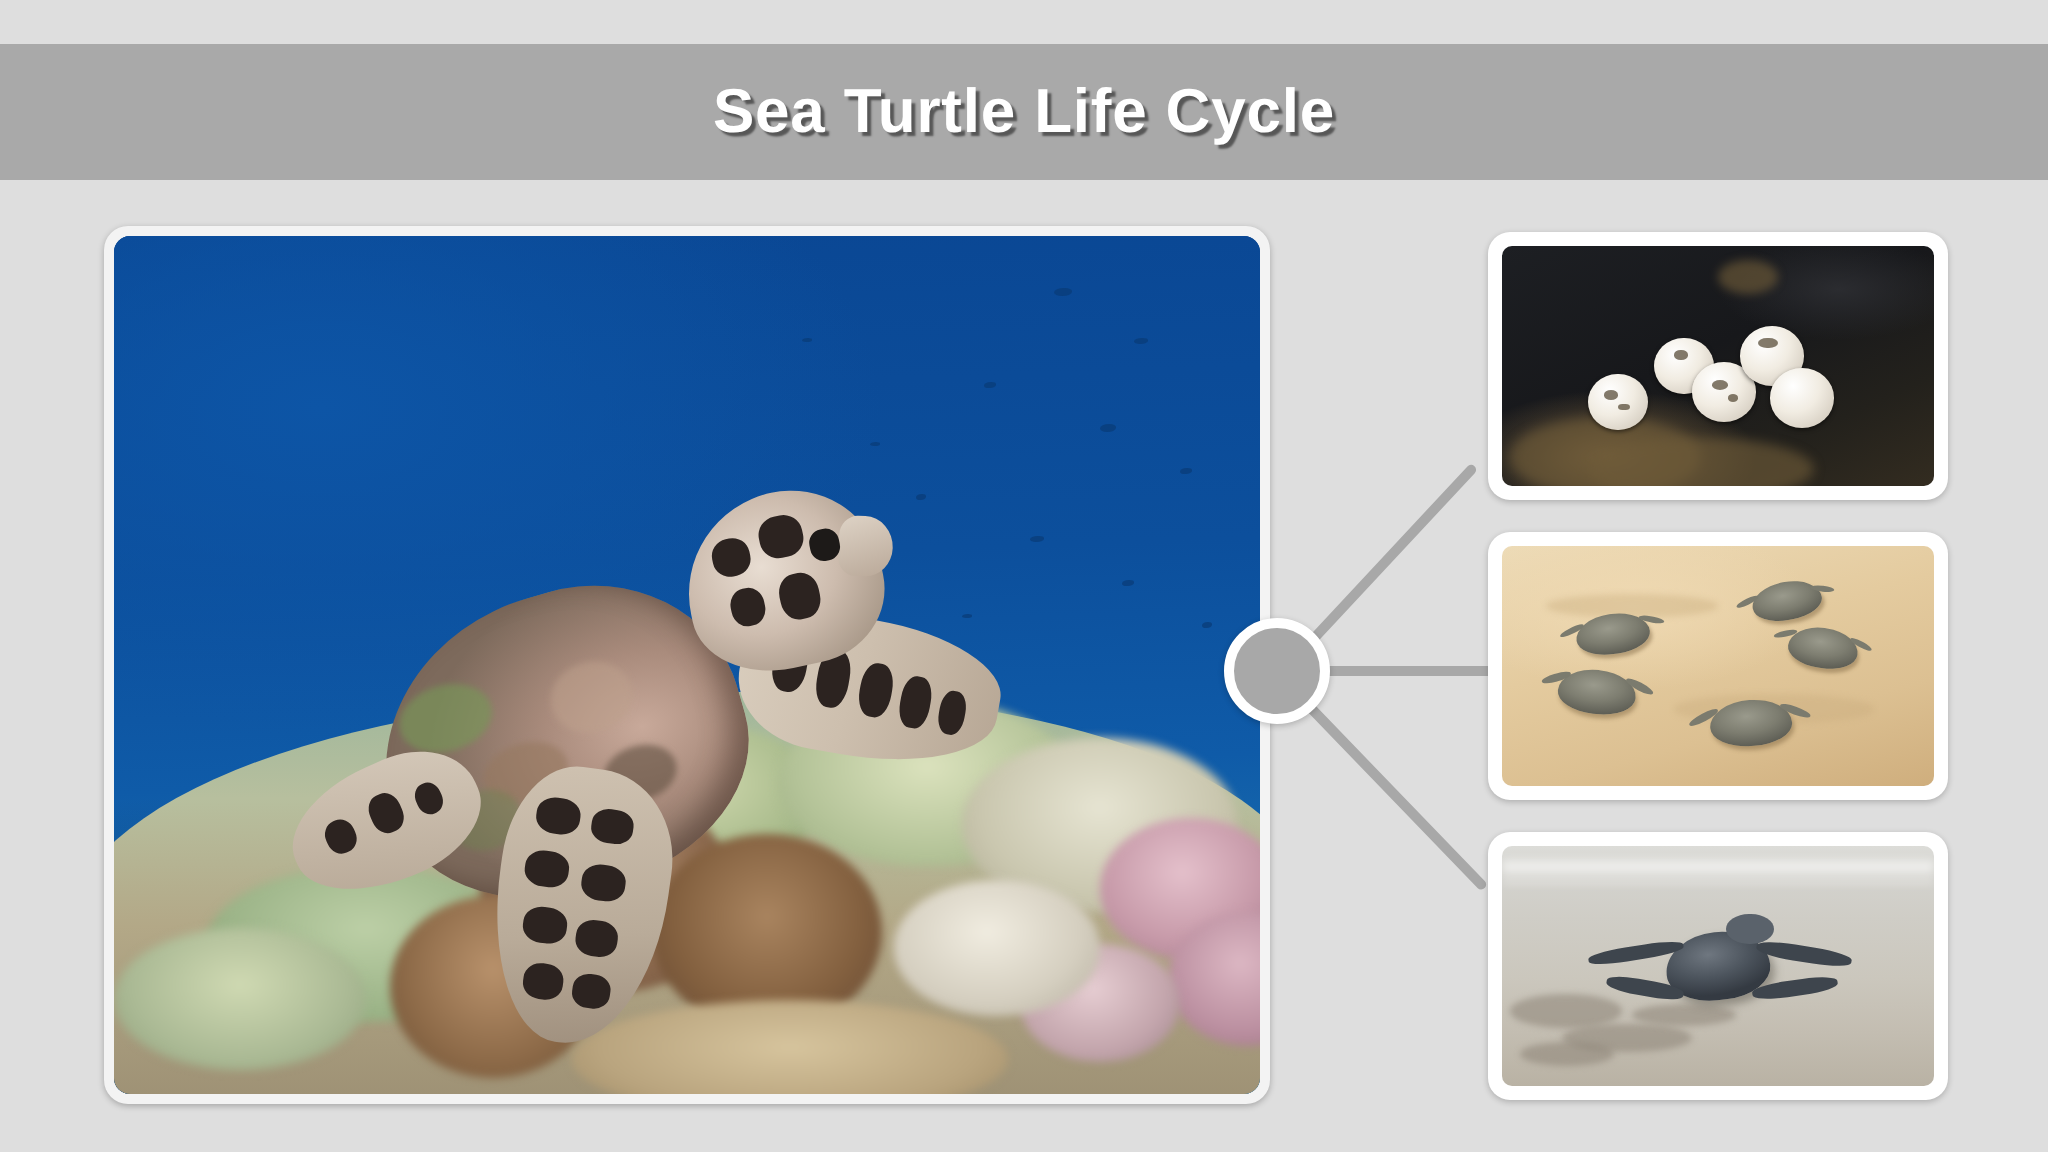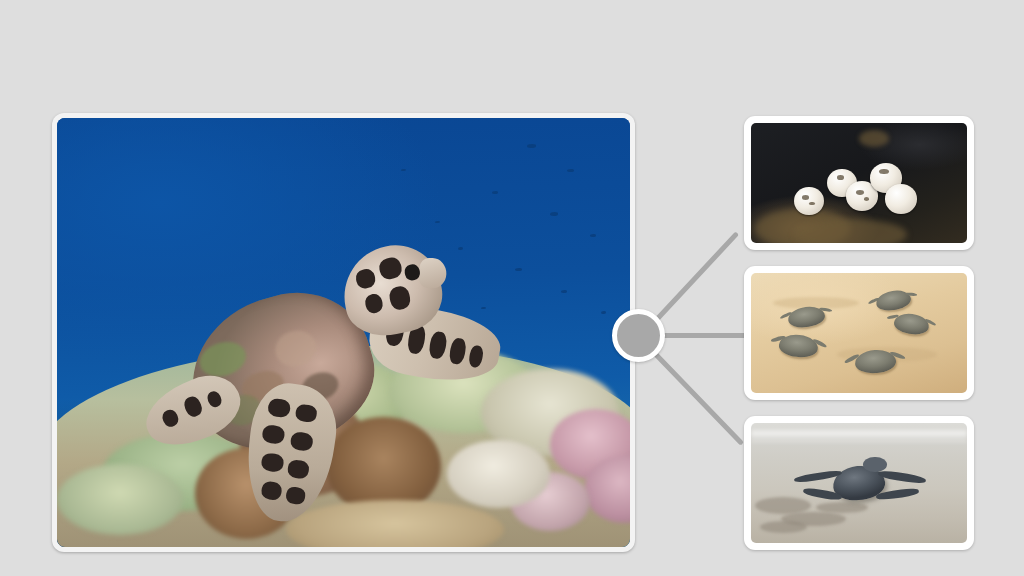--- a/index.html
+++ b/index.html
@@ -326,20 +326,23 @@
     position: absolute;
     border-radius: 50%;
     background: #5a626b;
   }
 </style>
 </head>
 <body>
 
 <div id="slide">
 
+  <div id="title-banner">
+    <div id="title-text">Sea Turtle Life Cycle</div>
+  </div>
 
   <div id="hero-frame">
     <div id="hero-photo" class="photo">
       <div class="water"></div>
       <div class="water-deep"></div>
 
       <div class="fish" style="left:82%;top:6%;width:9px;height:4px;"></div>
       <div class="fish" style="left:89%;top:12%;width:7px;height:3px;"></div>
       <div class="fish" style="left:76%;top:17%;width:6px;height:3px;"></div>
       <div class="fish" style="left:86%;top:22%;width:8px;height:4px;"></div>

